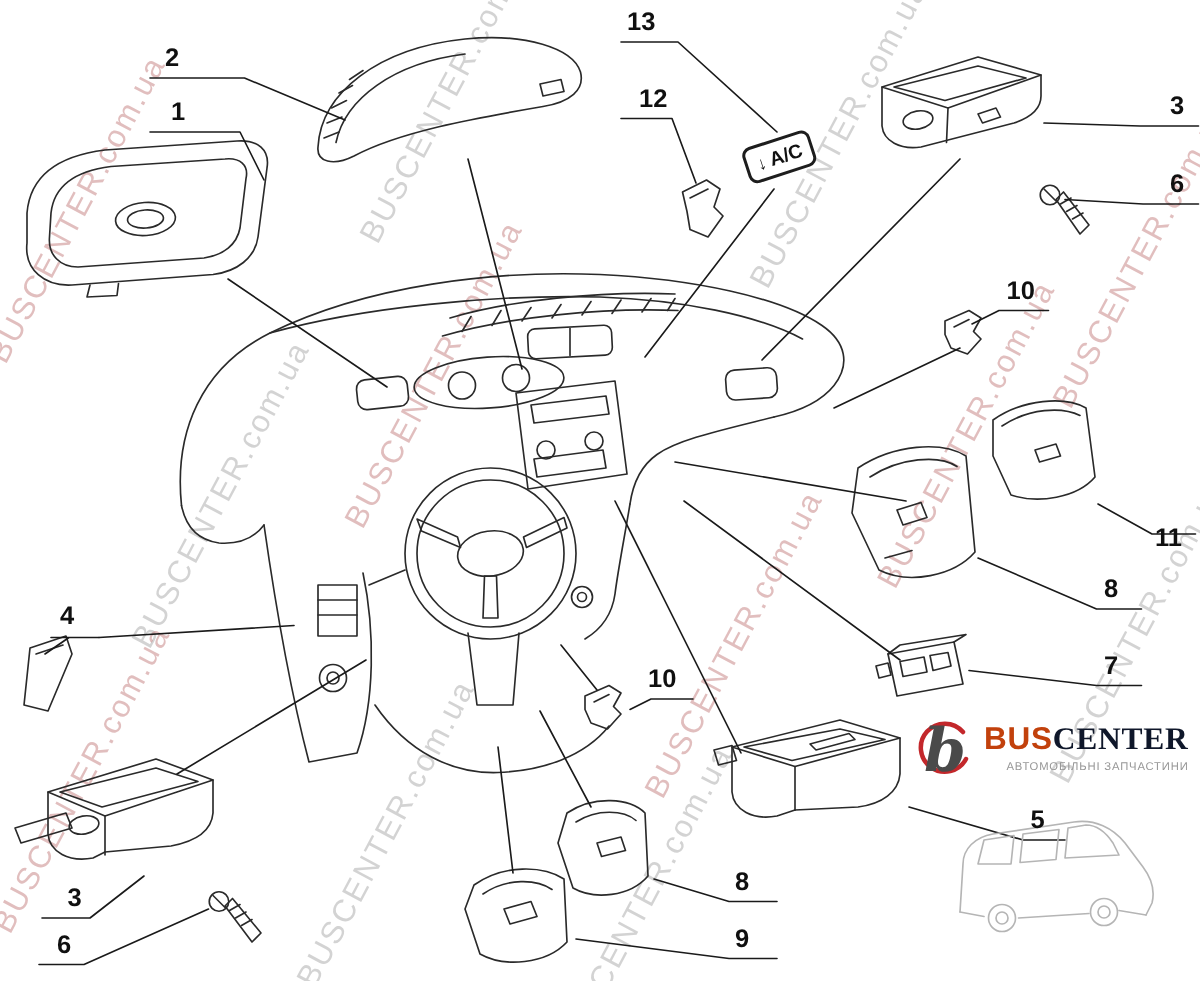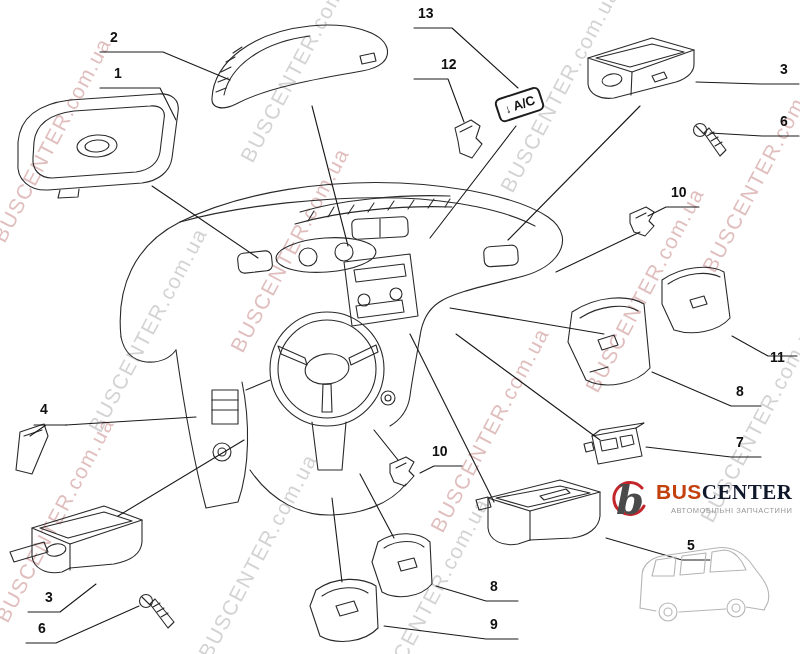--- a/index.html
+++ b/index.html
@@ -12,21 +12,21 @@
     position:absolute;white-space:nowrap;font-size:21px;letter-spacing:1.5px;
     transform:translate(-50%,-50%) rotate(-62deg);
     font-family:"Liberation Sans",sans-serif;pointer-events:none;
   }
   .wm-red{color:#c98a8a;opacity:.55;}
   .wm-gray{color:#9f9f9f;opacity:.45;}
   
   svg.art{position:absolute;left:0;top:0;}
   
   .callout{
-    position:absolute;font-weight:bold;font-size:14px;color:#101010;line-height:1;
+    position:absolute;font-weight:bold;font-size:17px;color:#101010;line-height:1;
   }
   
   .ac-badge{
     position:absolute;left:496px;top:92px;transform:rotate(-18deg);
     border:2px solid #1d1d1d;border-radius:6px;background:#fff;
     padding:3px 6px;font-size:13px;font-weight:bold;color:#111;
     display:flex;align-items:center;gap:3px;
   }
   .ac-badge .arr{font-weight:normal;font-size:12px;}
   
@@ -260,21 +260,21 @@
       <path d="M652,576 L656,560 L676,557 L674,576 Z"></path>
       <path d="M680,575 L682,556 L706,553 L704,573 Z"></path>
       <path d="M710,572 L712,552 L724,550 C732,550 738,556 742,562 L746,570 Z"></path>
     </g>
   </svg>
 
   <div>
     <div class="callout" style="left:110px;top:30px">2</div>
     <div class="callout" style="left:114px;top:66px">1</div>
     <div class="callout" style="left:418px;top:6px">13</div>
-    <div class="callout" style="left:441px;top:57px">12</div>
+    <div class="callout" style="left:426px;top:57px">12</div>
     <div class="callout" style="left:780px;top:62px">3</div>
     <div class="callout" style="left:780px;top:114px">6</div>
     <div class="callout" style="left:671px;top:185px">10</div>
     <div class="callout" style="left:770px;top:350px">11</div>
     <div class="callout" style="left:736px;top:384px">8</div>
     <div class="callout" style="left:736px;top:435px">7</div>
     <div class="callout" style="left:687px;top:538px">5</div>
     <div class="callout" style="left:40px;top:402px">4</div>
     <div class="callout" style="left:45px;top:590px">3</div>
     <div class="callout" style="left:38px;top:621px">6</div>

